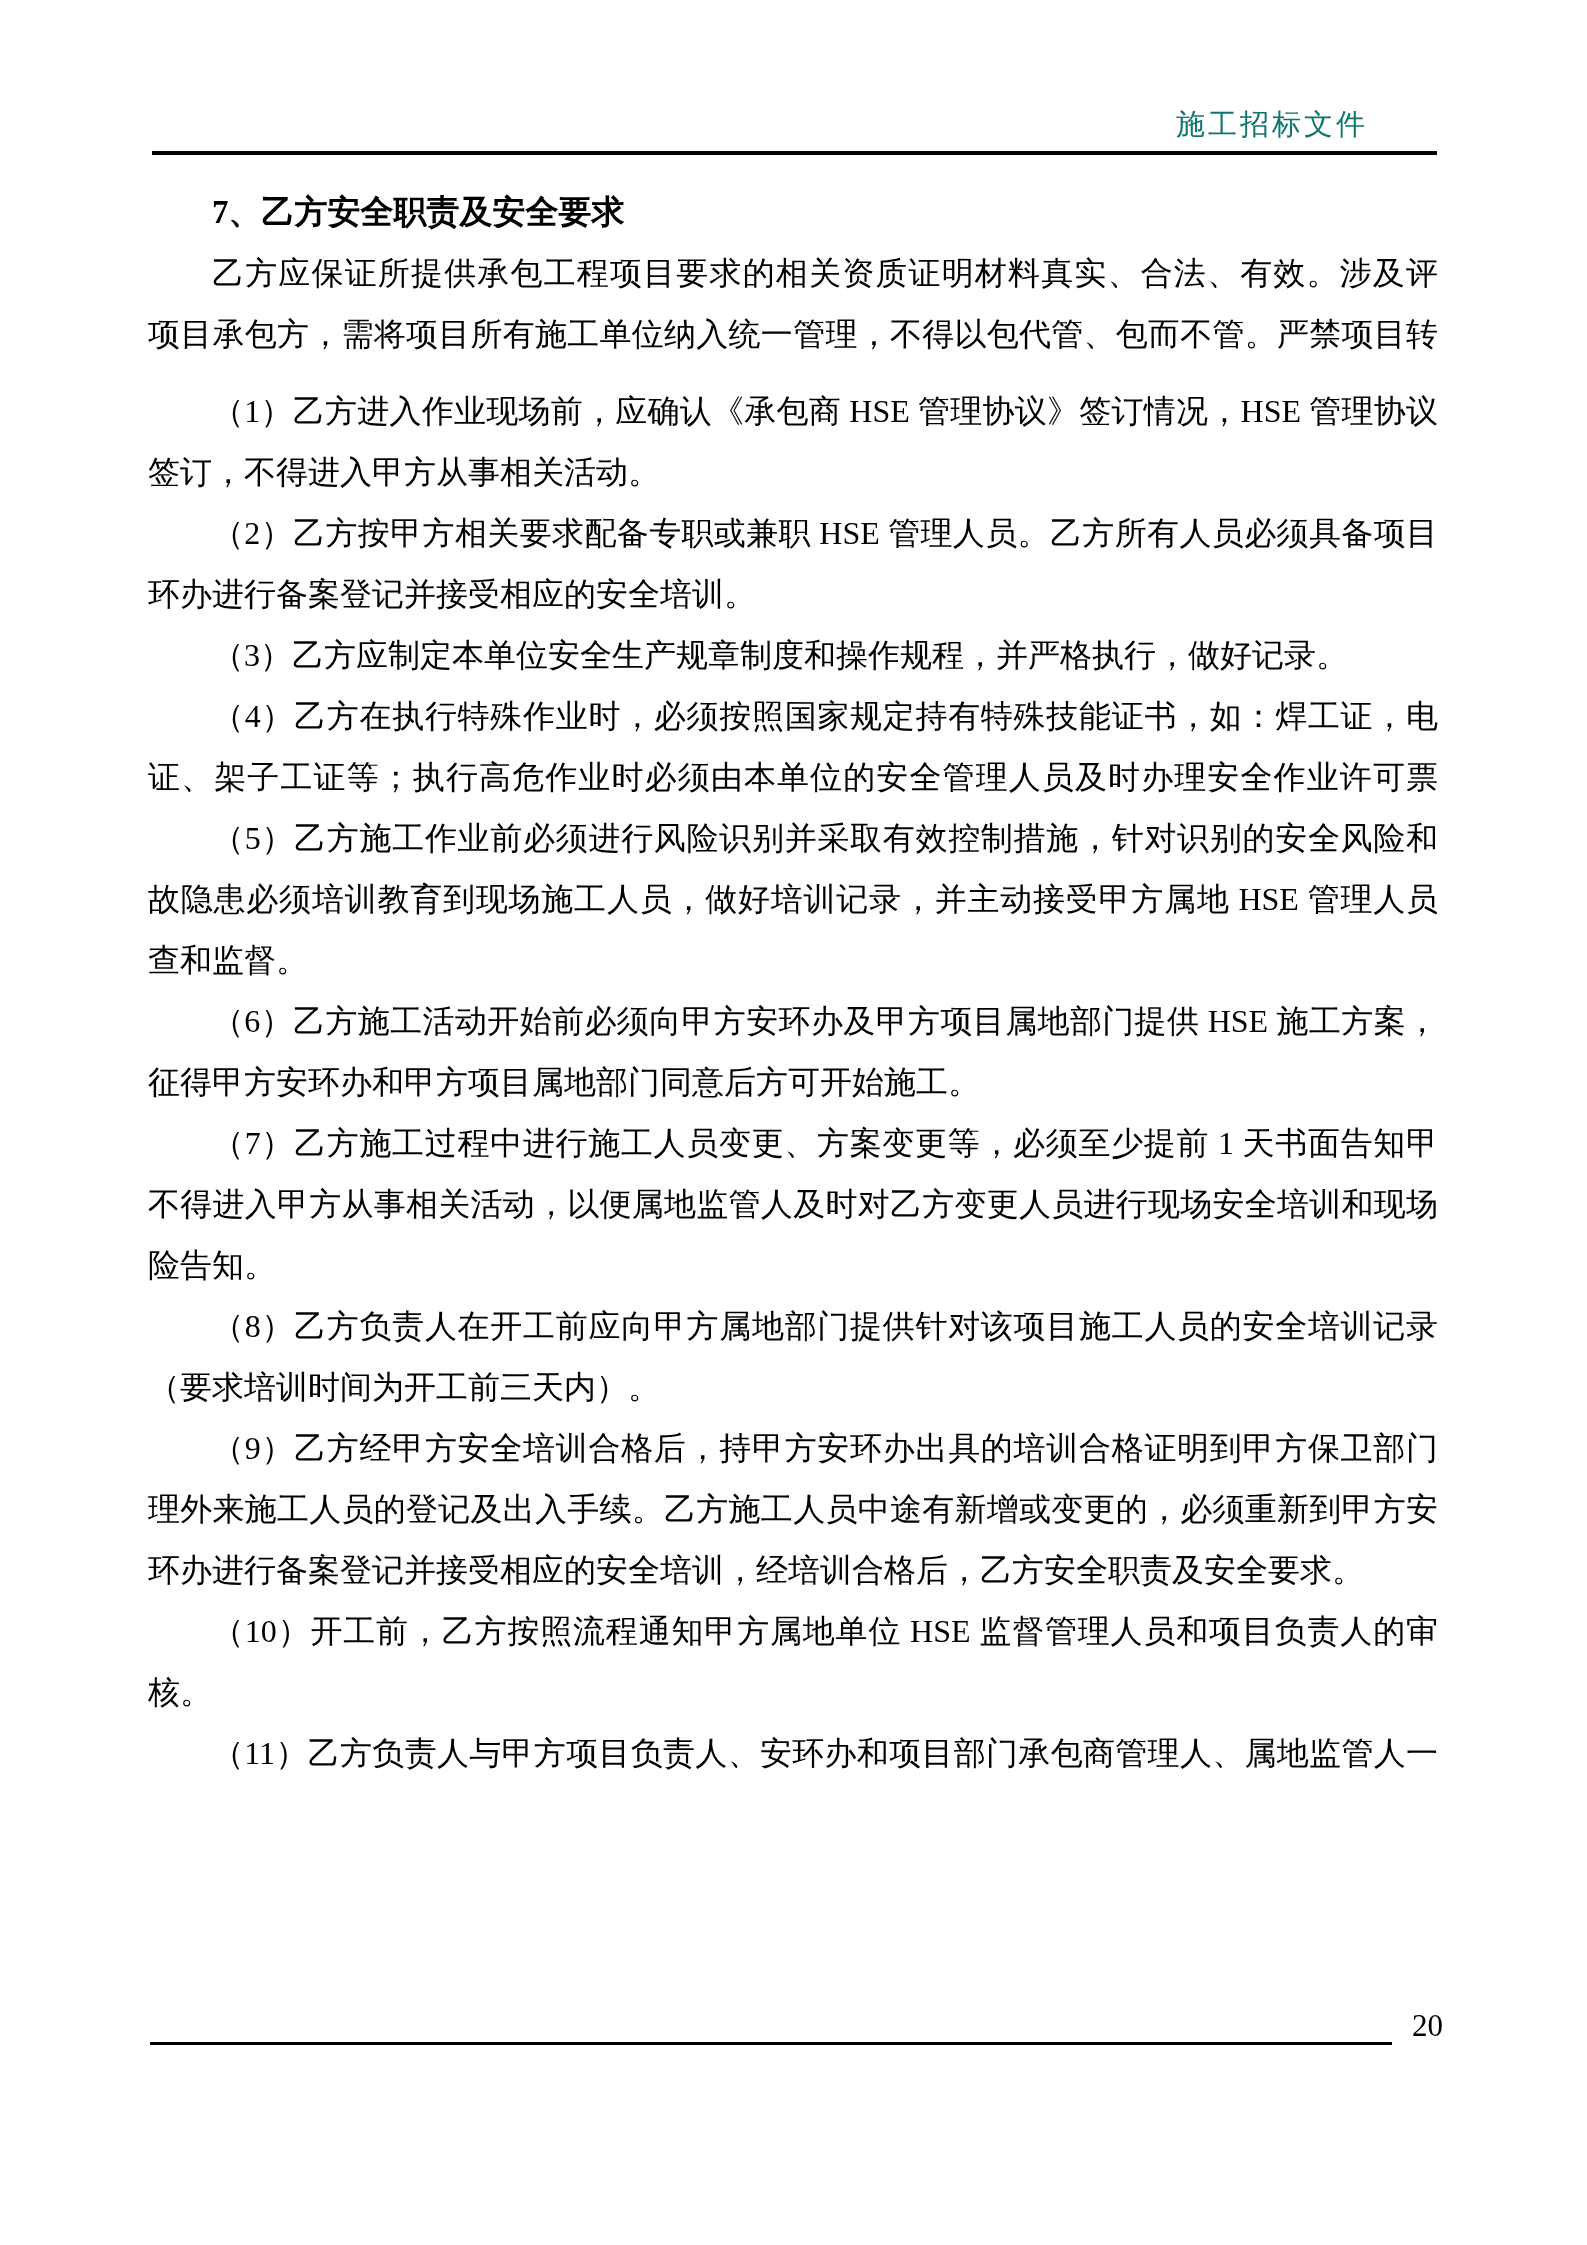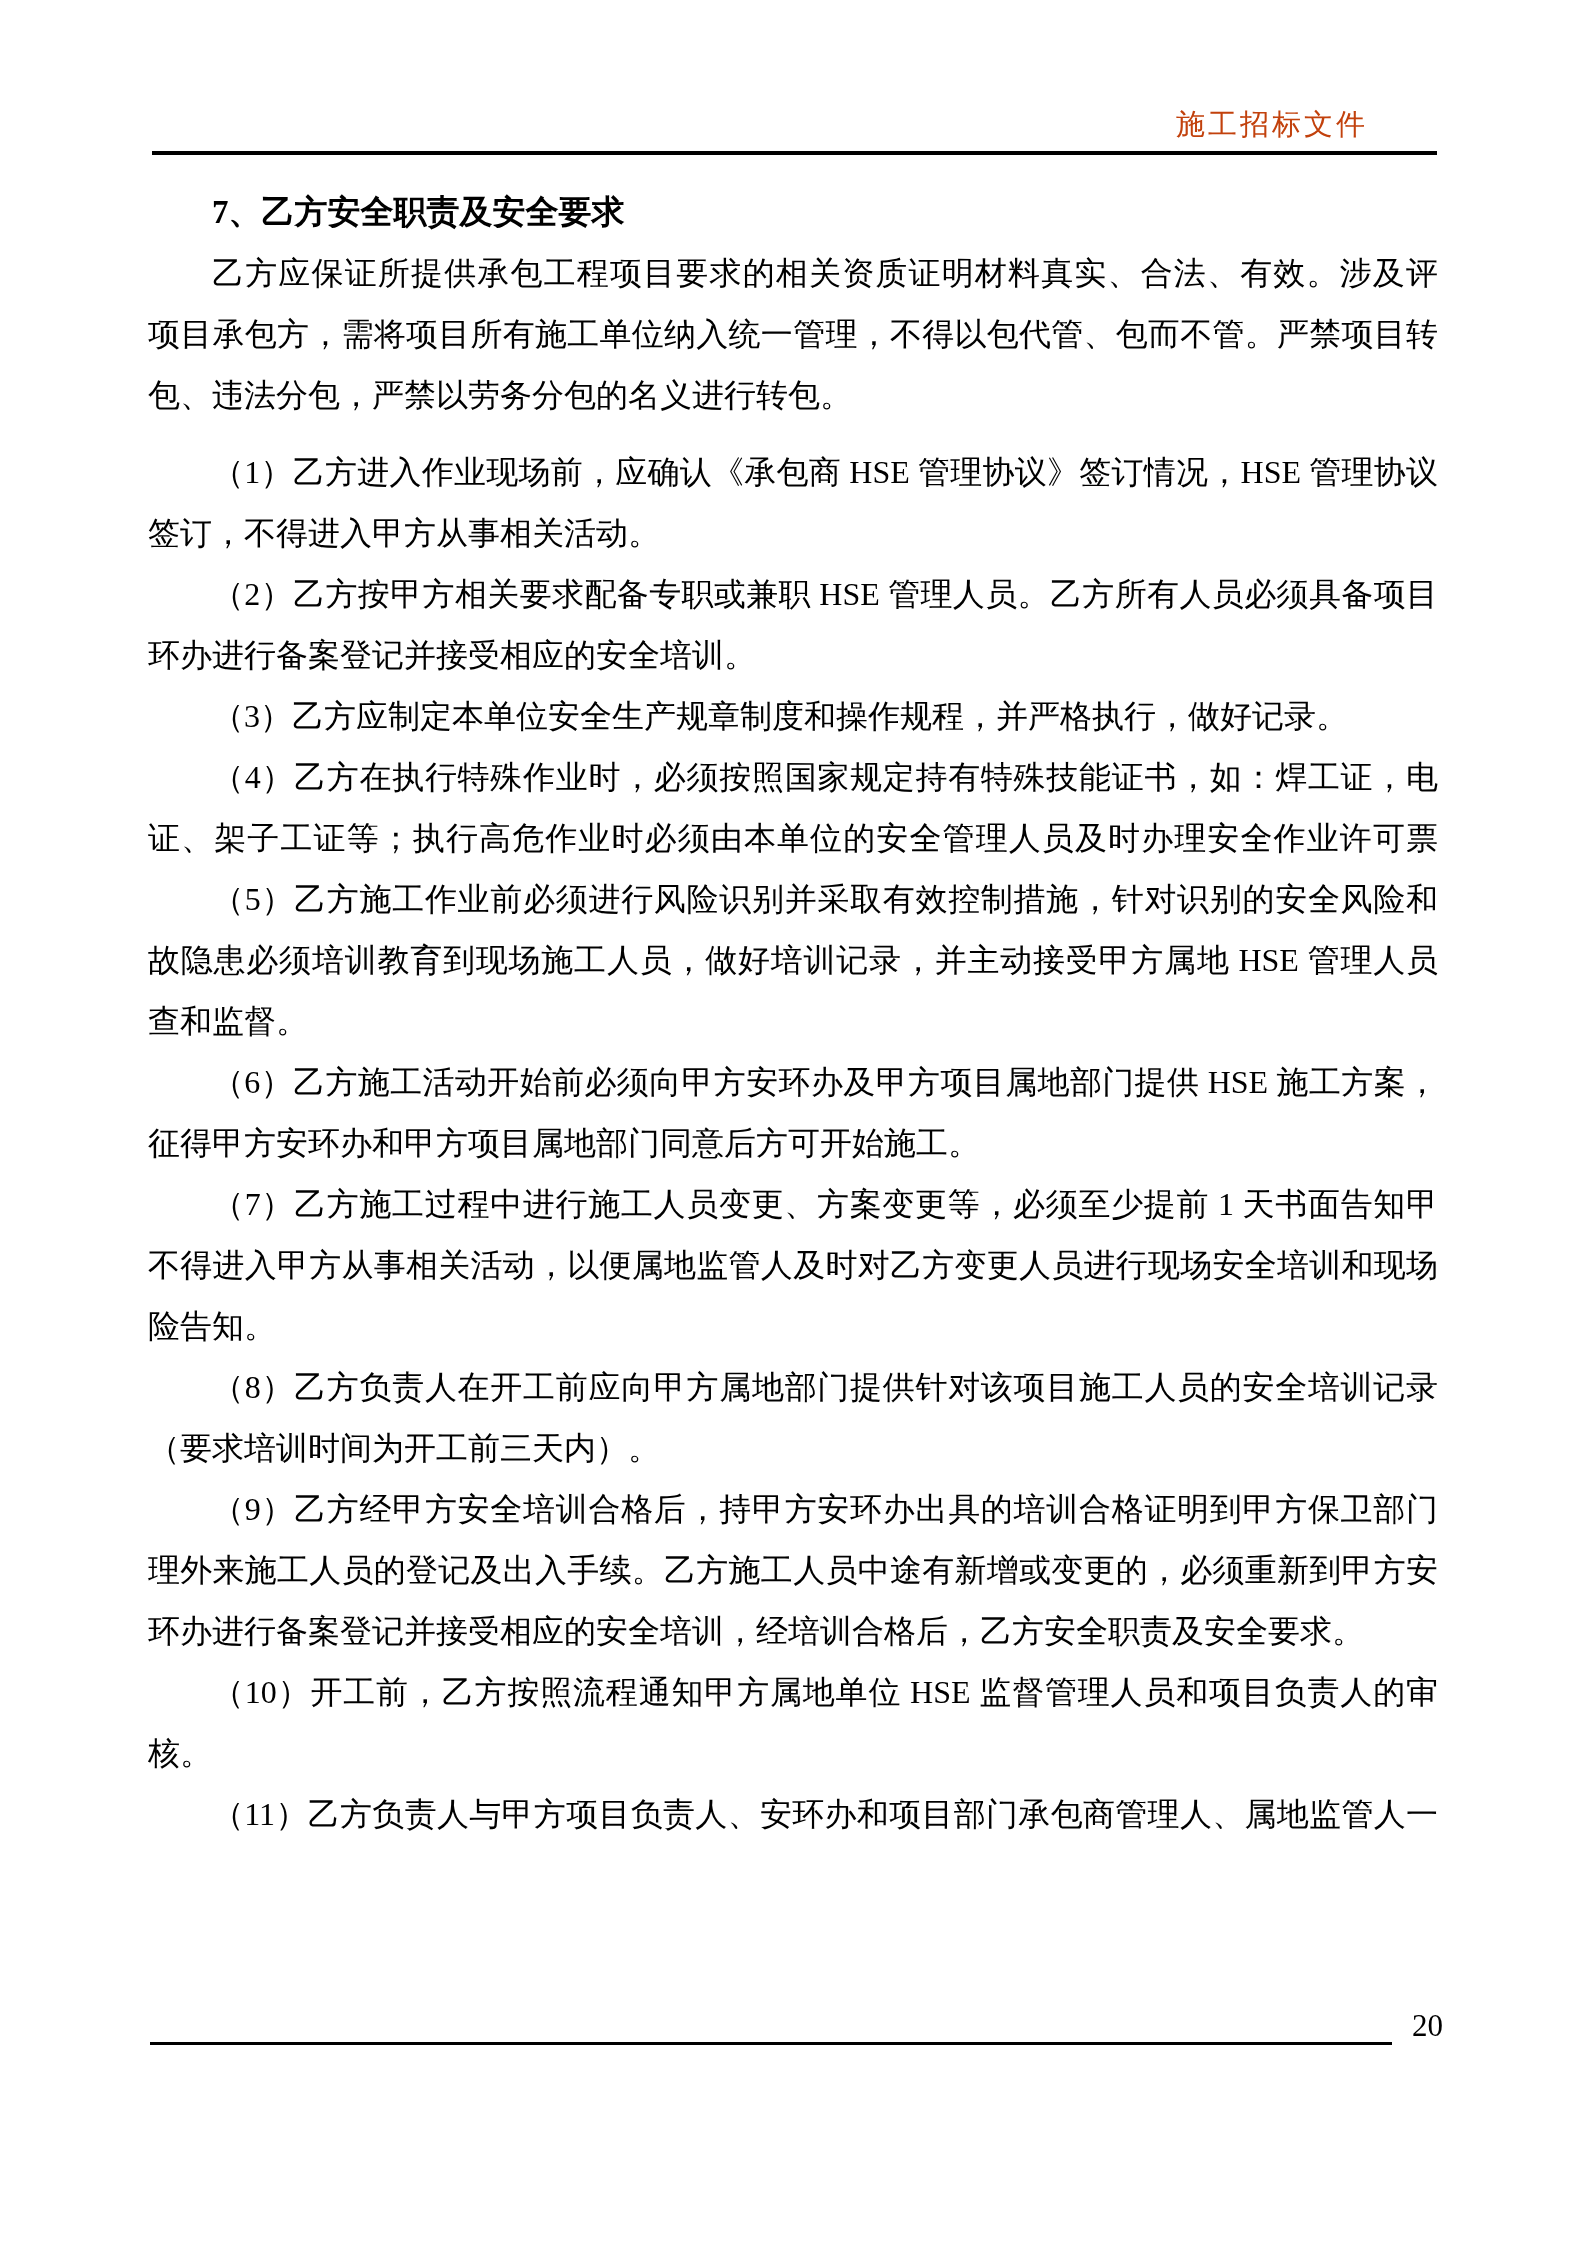--- a/index.html
+++ b/index.html
@@ -17,21 +17,21 @@
     overflow: hidden;
   }
   
   .header-text {
     position: absolute;
     top: 106px;
     right: 219px;
     font-size: 29px;
     line-height: 36px;
     letter-spacing: 3px;
-    color: #c2410c;
+    color: #0f766e;
     white-space: nowrap;
   }
   .header-rule {
     position: absolute;
     left: 152px;
     top: 151px;
     width: 1285px;
     height: 4px;
     background: #000000;
   }
@@ -87,21 +87,20 @@
   <div class="header-text">施工招标文件</div>
 
   <div class="header-rule"></div>
 
   <div class="content">
     <div class="section-title">7、乙方安全职责及安全要求</div>
     <div>
         <div class="para">
           <div class="line first fill">乙方应保证所提供承包工程项目要求的相关资质证明材料真实、合法、有效。涉及评估、</div>
           <div class="line fill">项目承包方，需将项目所有施工单位纳入统一管理，不得以包代管、包而不管。严禁项目转</div>
-          <div class="line">包、违法分包，严禁以劳务分包的名义进行转包。</div>
         </div>
         <div class="para spaced">
           <div class="line first fill">（1）乙方进入作业现场前，应确认《承包商 HSE 管理协议》签订情况，HSE 管理协议未</div>
           <div class="line">签订，不得进入甲方从事相关活动。</div>
         </div>
         <div class="para">
           <div class="line first fill">（2）乙方按甲方相关要求配备专职或兼职 HSE 管理人员。乙方所有人员必须具备项目施</div>
           <div class="line">环办进行备案登记并接受相应的安全培训。</div>
         </div>
         <div class="para">

